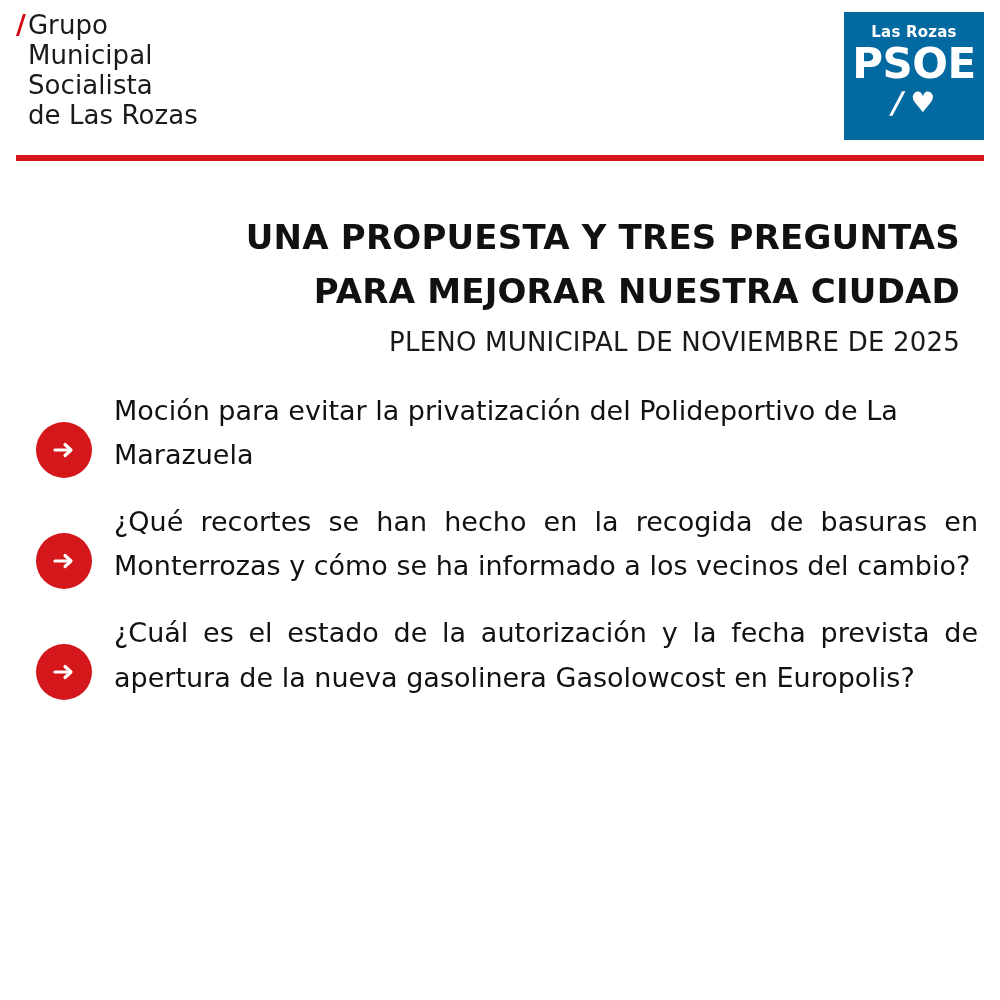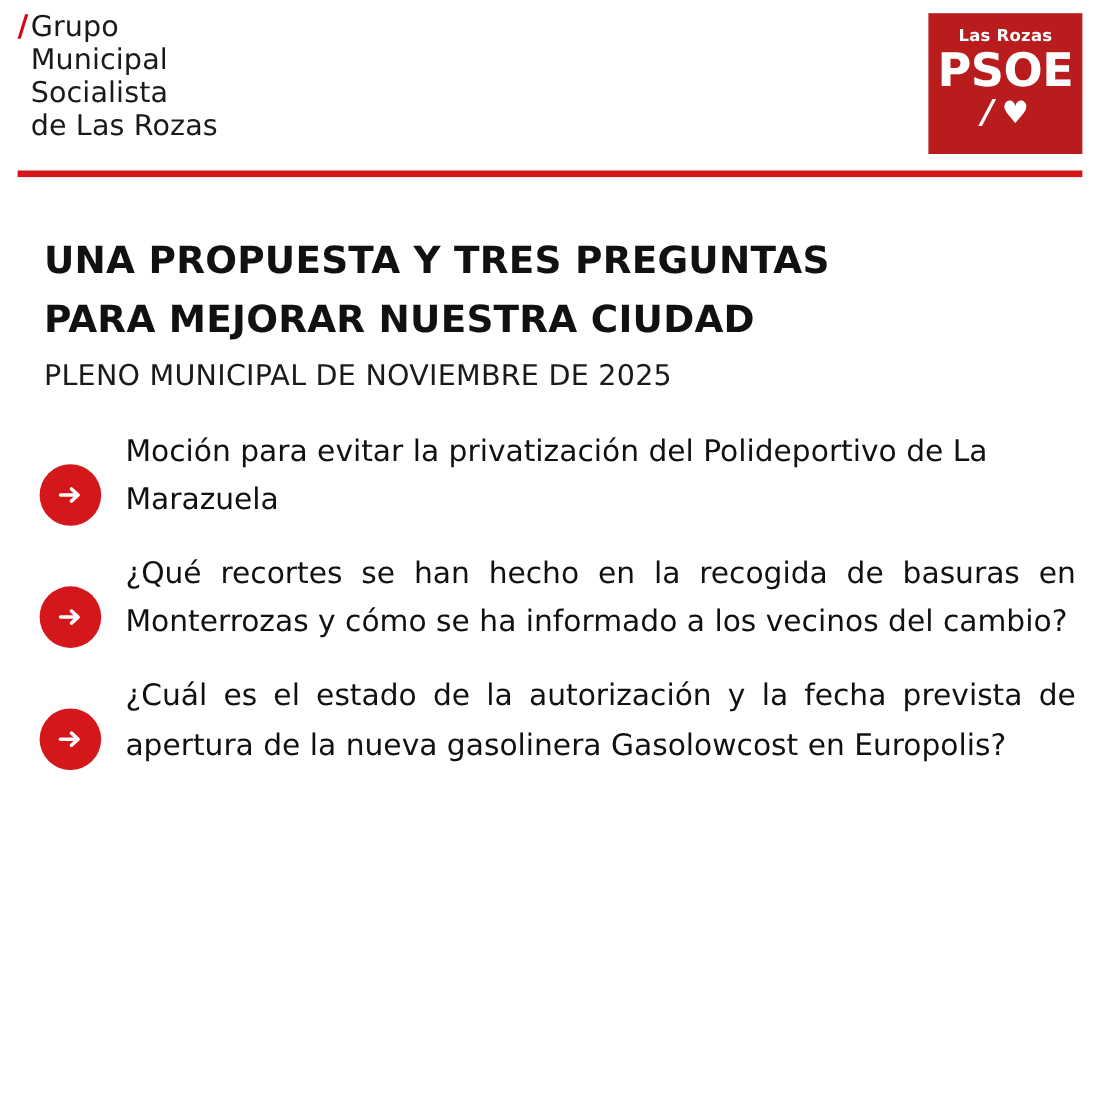--- a/index.html
+++ b/index.html
@@ -54,21 +54,21 @@
     white-space: pre-line;
     letter-spacing: 0.1px;
   }
 
   .logo-box {
     position: absolute;
     right: 16px;
     top: 12px;
     width: 140px;
     height: 128px;
-    background: #b91c1c;
+    background: #0369a1;
     display: flex;
     flex-direction: column;
     align-items: center;
     justify-content: flex-start;
     padding-top: 12px;
     box-sizing: border-box;
   }
 
   .logo-top {
     color: #ffffff;
@@ -114,21 +114,21 @@
     left: 16px;
     right: 16px;
     top: 155px;
     height: 6px;
     background: #d4171b;
   }
 
   
   .titles {
     margin-top: 38px;
-    text-align: left;
+    text-align: right;
     padding: 0 40px;
   }
 
   .main-title {
     font-size: 34px;
     font-weight: 800;
     line-height: 1.6;
     color: #111111;
     letter-spacing: 0.2px;
     white-space: pre-line;

